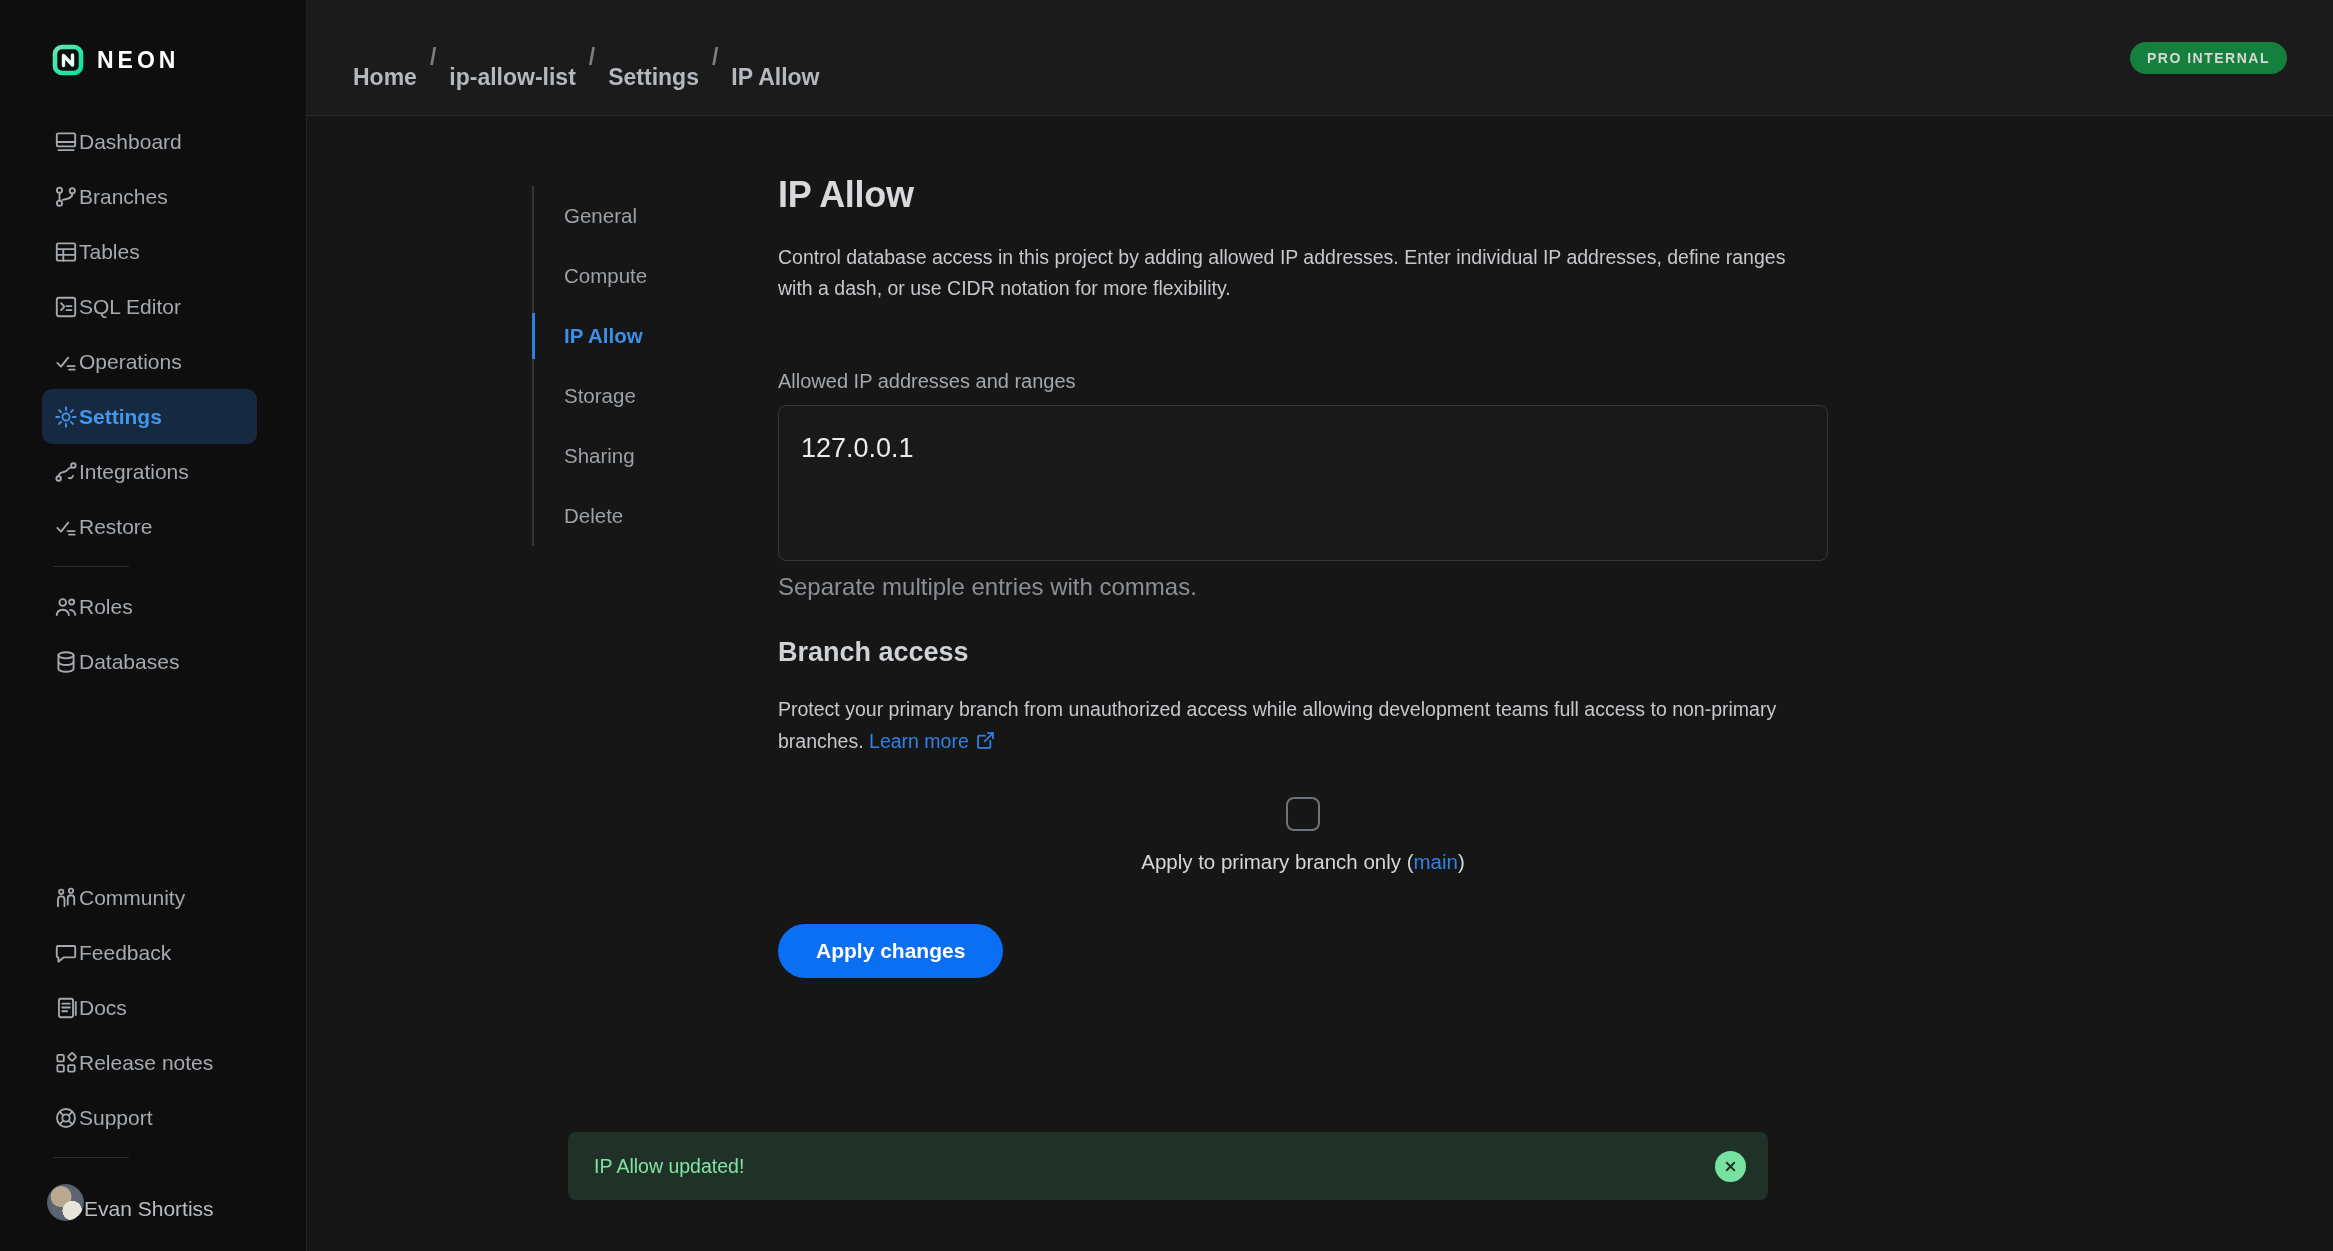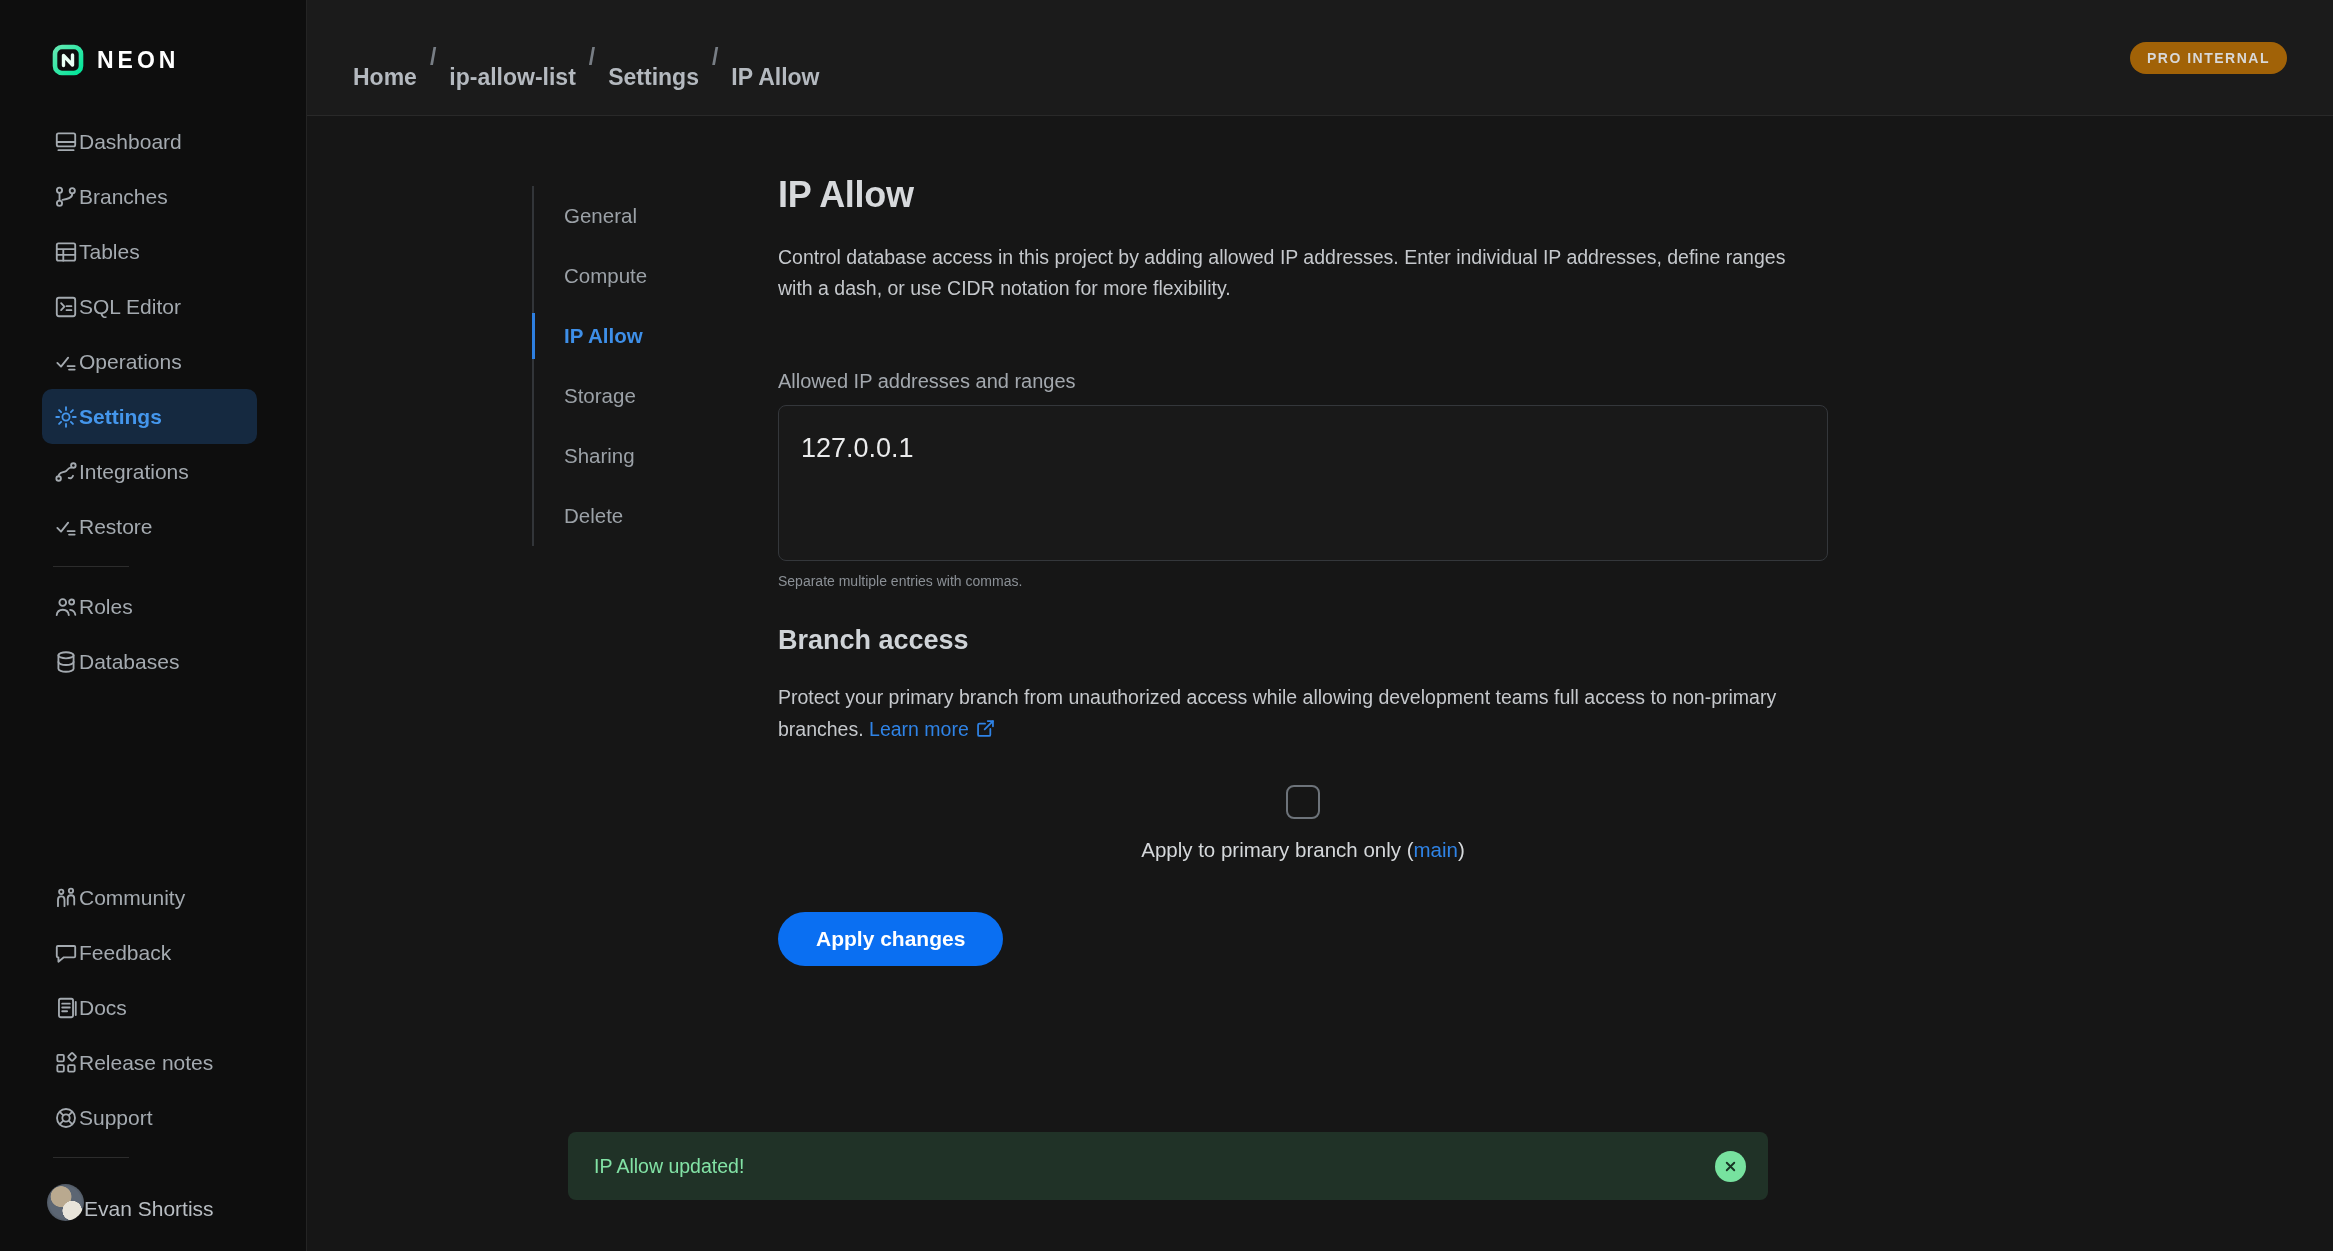--- a/index.html
+++ b/index.html
@@ -48,21 +48,21 @@
   
   .header {
     position:absolute; left:307px; top:0; width:2026px; height:116px;
     background:#1b1b1b; border-bottom:1px solid #292929;
     display:flex; align-items:center; padding:0 46px;
   }
   .breadcrumb { display:flex; align-items:center; gap:13px; font-size:23px; font-weight:700; color:#b4b9bf; }
   .breadcrumb .sep { color:#787e85; font-weight:600; }
   .breadcrumb .crumb { cursor:pointer;margin-top:40px; }
   .badge {
-    margin-left:auto; background:#a16207; color:#d8d8d8;
+    margin-left:auto; background:#15803d; color:#d8d8d8;
     font-size:14px; font-weight:700; letter-spacing:1.5px;
     padding:8px 17px; border-radius:999px; white-space:nowrap;
   }
 
   
   .subnav { position:absolute; left:532px; top:186px; }
   .subnav ul { list-style:none; border-left:2px solid #323539; }
   .subnav li {
     position:relative; height:60px; display:flex; align-items:center;
     padding-left:30px; font-size:20.5px; color:#9ba1a7; cursor:pointer; min-width:180px;
@@ -77,21 +77,21 @@
   .page-title { font-size:36px; font-weight:700; color:#d7d9dc; letter-spacing:-0.3px; }
   .desc { margin-top:26px; max-width:1015px; font-size:19.5px; line-height:1.6; color:#c5c8cc; }
 
   .field-label { display:block; margin-top:66px; font-size:20px; color:#a3a8ae; }
   .ip-textarea {
     display:block; margin-top:12px; width:1050px; height:156px; resize:none;
     background:#191919; border:1px solid #34373b; border-radius:8px;
     padding:24px 22px; font-family:inherit; font-size:27px; color:#eaebec; line-height:1.4;
     outline:none;
   }
-  .helper { margin-top:12px; font-size:14px; color:#8b9096; }
+  .helper { margin-top:12px; font-size:24px; color:#8b9096; }
 
   .section-title { margin-top:36px; font-size:27px; font-weight:700; color:#cfd3d7; }
   .link { color:#2f83e6; text-decoration:none; cursor:pointer; }
   .ext-ic { width:21px; height:21px; vertical-align:-3px; margin-left:6px;
     stroke:#2f83e6; fill:none; stroke-width:2; stroke-linecap:round; stroke-linejoin:round; }
 
   .check-row { margin-top:40px; display:flex; align-items:center; gap:19px;flex-direction:column; }
   .checkbox {
     width:34px; height:34px; border:2px solid #6d737a; border-radius:8px;
     background:transparent; cursor:pointer; flex:0 0 34px;

